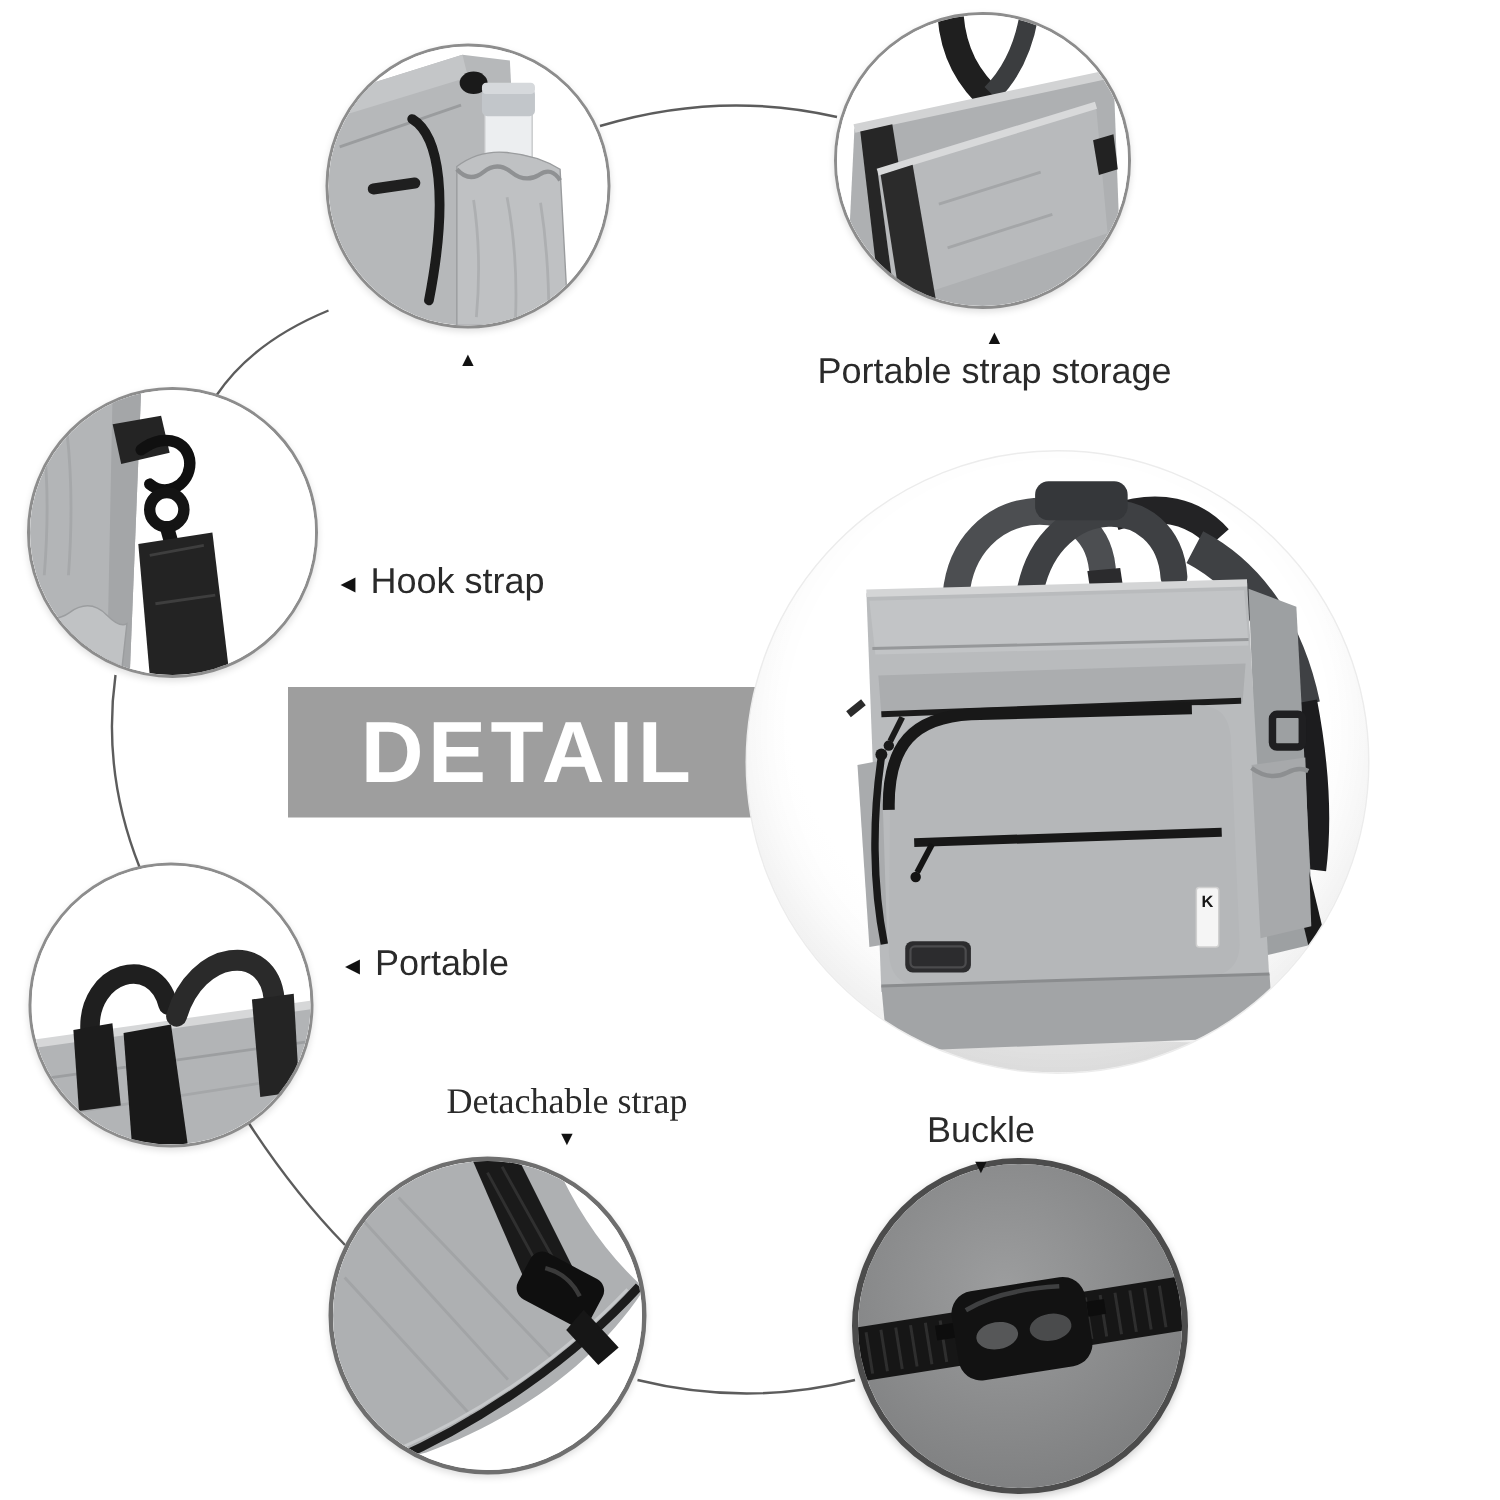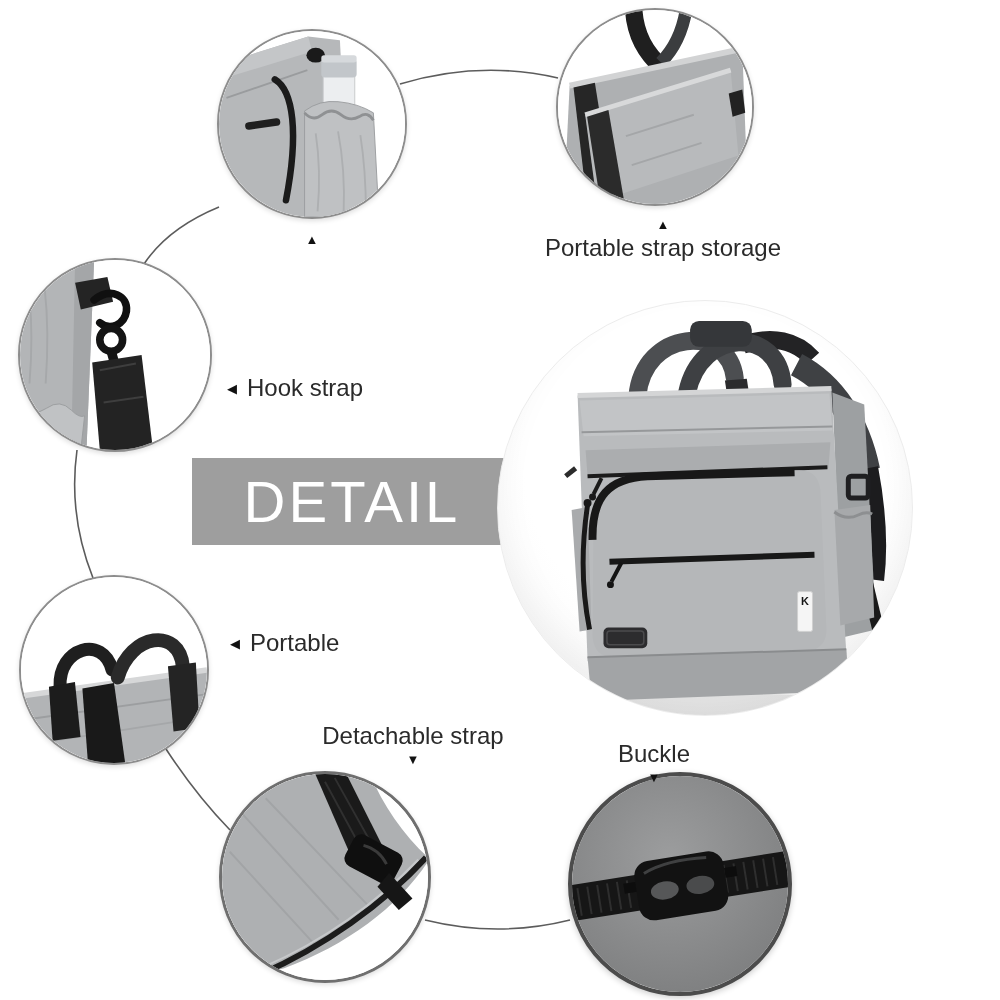--- a/index.html
+++ b/index.html
@@ -2,21 +2,21 @@
 <html><head>
 <meta charset="utf-8">
 <style>
   html,body{margin:0;padding:0;background:#ffffff;}
   .canvas{position:relative;width:1000px;height:1000px;background:#ffffff;overflow:hidden;
           font-family:"Liberation Sans", sans-serif;}
   svg{display:block;}
   .connectors{position:absolute;left:0;top:0;z-index:0;}
   .banner{position:absolute;left:192px;top:458px;width:320px;height:87px;background:#9e9e9e;z-index:1;
           display:flex;align-items:center;justify-content:center;}
-  .banner-text{color:#ffffff;font-size:58px;font-weight:400;letter-spacing:3px;line-height:1;}
+  .banner-text{color:#ffffff;font-size:58px;font-weight:700;letter-spacing:3px;line-height:1;}
   .inset{position:absolute;border-radius:50%;overflow:hidden;box-sizing:border-box;z-index:2;
          border:2px solid #8d8d8d;background:#ffffff;box-shadow:0 2px 5px rgba(0,0,0,0.13);}
   .inset svg{width:100%;height:100%;}
   .inset-a{left:217px;top:29px;width:190px;height:190px;}
   .inset-b{left:556px;top:8px;width:198px;height:198px;}
   .inset-c{left:18px;top:258px;width:194px;height:194px;}
   .inset-d{left:19px;top:575px;width:190px;height:190px;}
   .inset-e{left:219px;top:771px;width:212px;height:212px;border-color:#6f6f6f;border-width:3px;}
   .inset-f{left:568px;top:772px;width:224px;height:224px;border:4px solid #4c4c4c;
            box-shadow:inset 0 0 0 3px rgba(255,255,255,0.55),0 2px 6px rgba(0,0,0,0.2);}
@@ -24,21 +24,21 @@
               background:radial-gradient(circle at 50% 38%, #ffffff 55%, #fafafa 78%, #eeeeee 100%);
               box-shadow:inset 0 -20px 34px rgba(0,0,0,0.05);}
   .callout{position:absolute;z-index:3;color:#2a2a2a;font-size:24px;white-space:nowrap;}
   .callout .arrow{font-size:13px;color:#111111;line-height:1;}
   .col{display:flex;flex-direction:column;align-items:center;gap:3px;transform:translateX(-50%);}
   .row{display:flex;flex-direction:row;align-items:center;gap:10px;}
   #co-side{left:312px;top:233px;}
   #co-storage{left:663px;top:218px;}
   #co-hook{left:227px;top:374px;}
   #co-portable{left:230px;top:629px;}
-  #co-detach{left:413px;top:722px;}
+  #co-detach{left:378px;top:722px;font-family:Liberation Serif, serif;}
   #co-buckle{left:654px;top:740px;}
 </style>
 </head>
 <body>
 
 <div class="canvas">
 
   <svg class="connectors" width="1000" height="1000" viewBox="0 0 1000 1000">
     <g fill="none" stroke="#4a4a4a" stroke-width="1.6" opacity="0.9">
       <path d="M400,84 Q480,60 558,78"></path>

